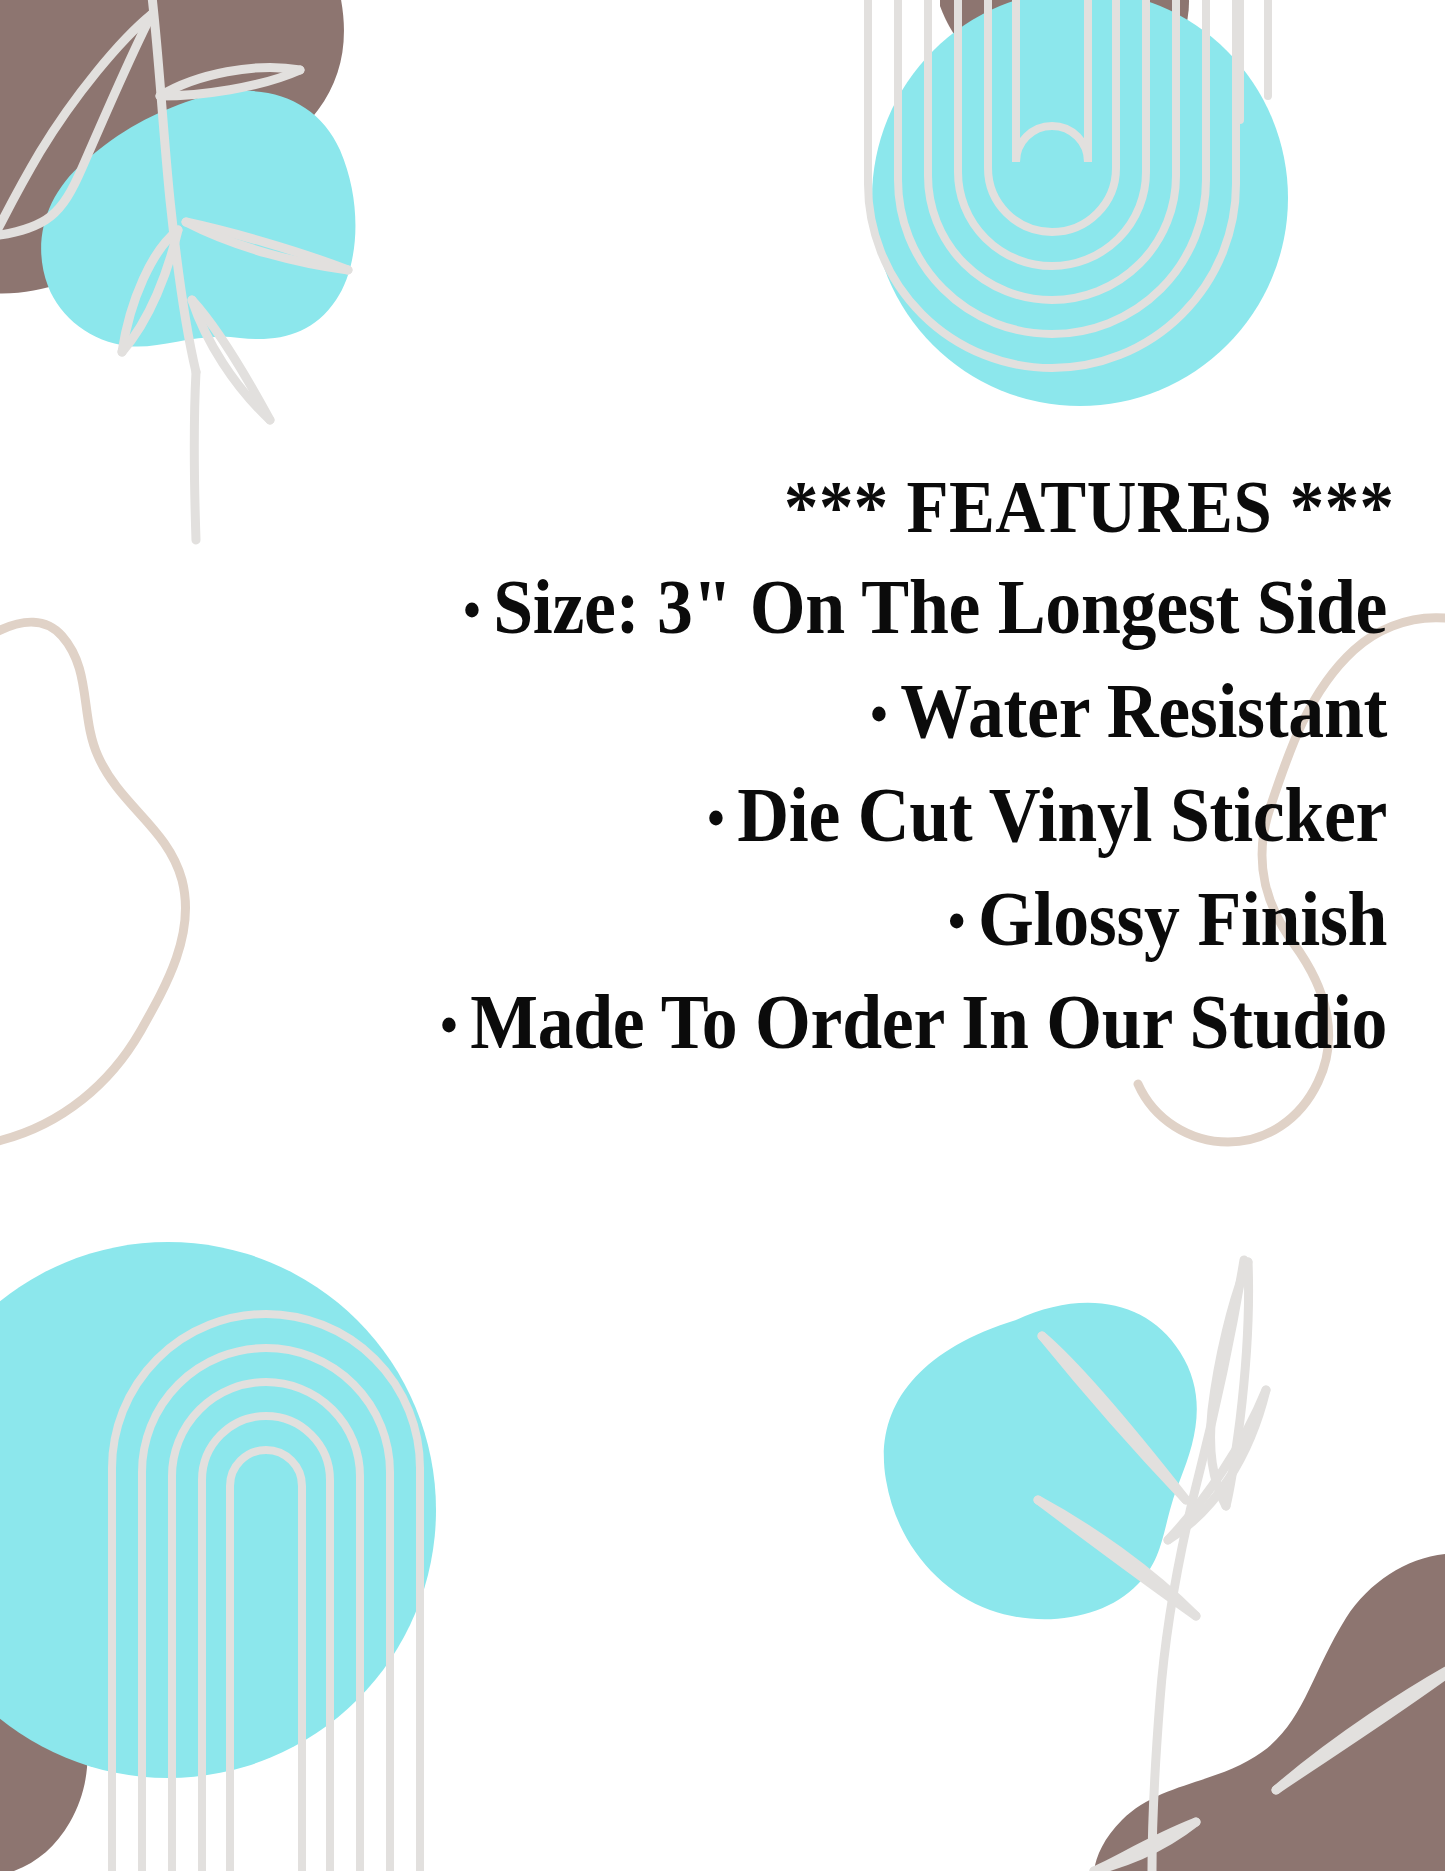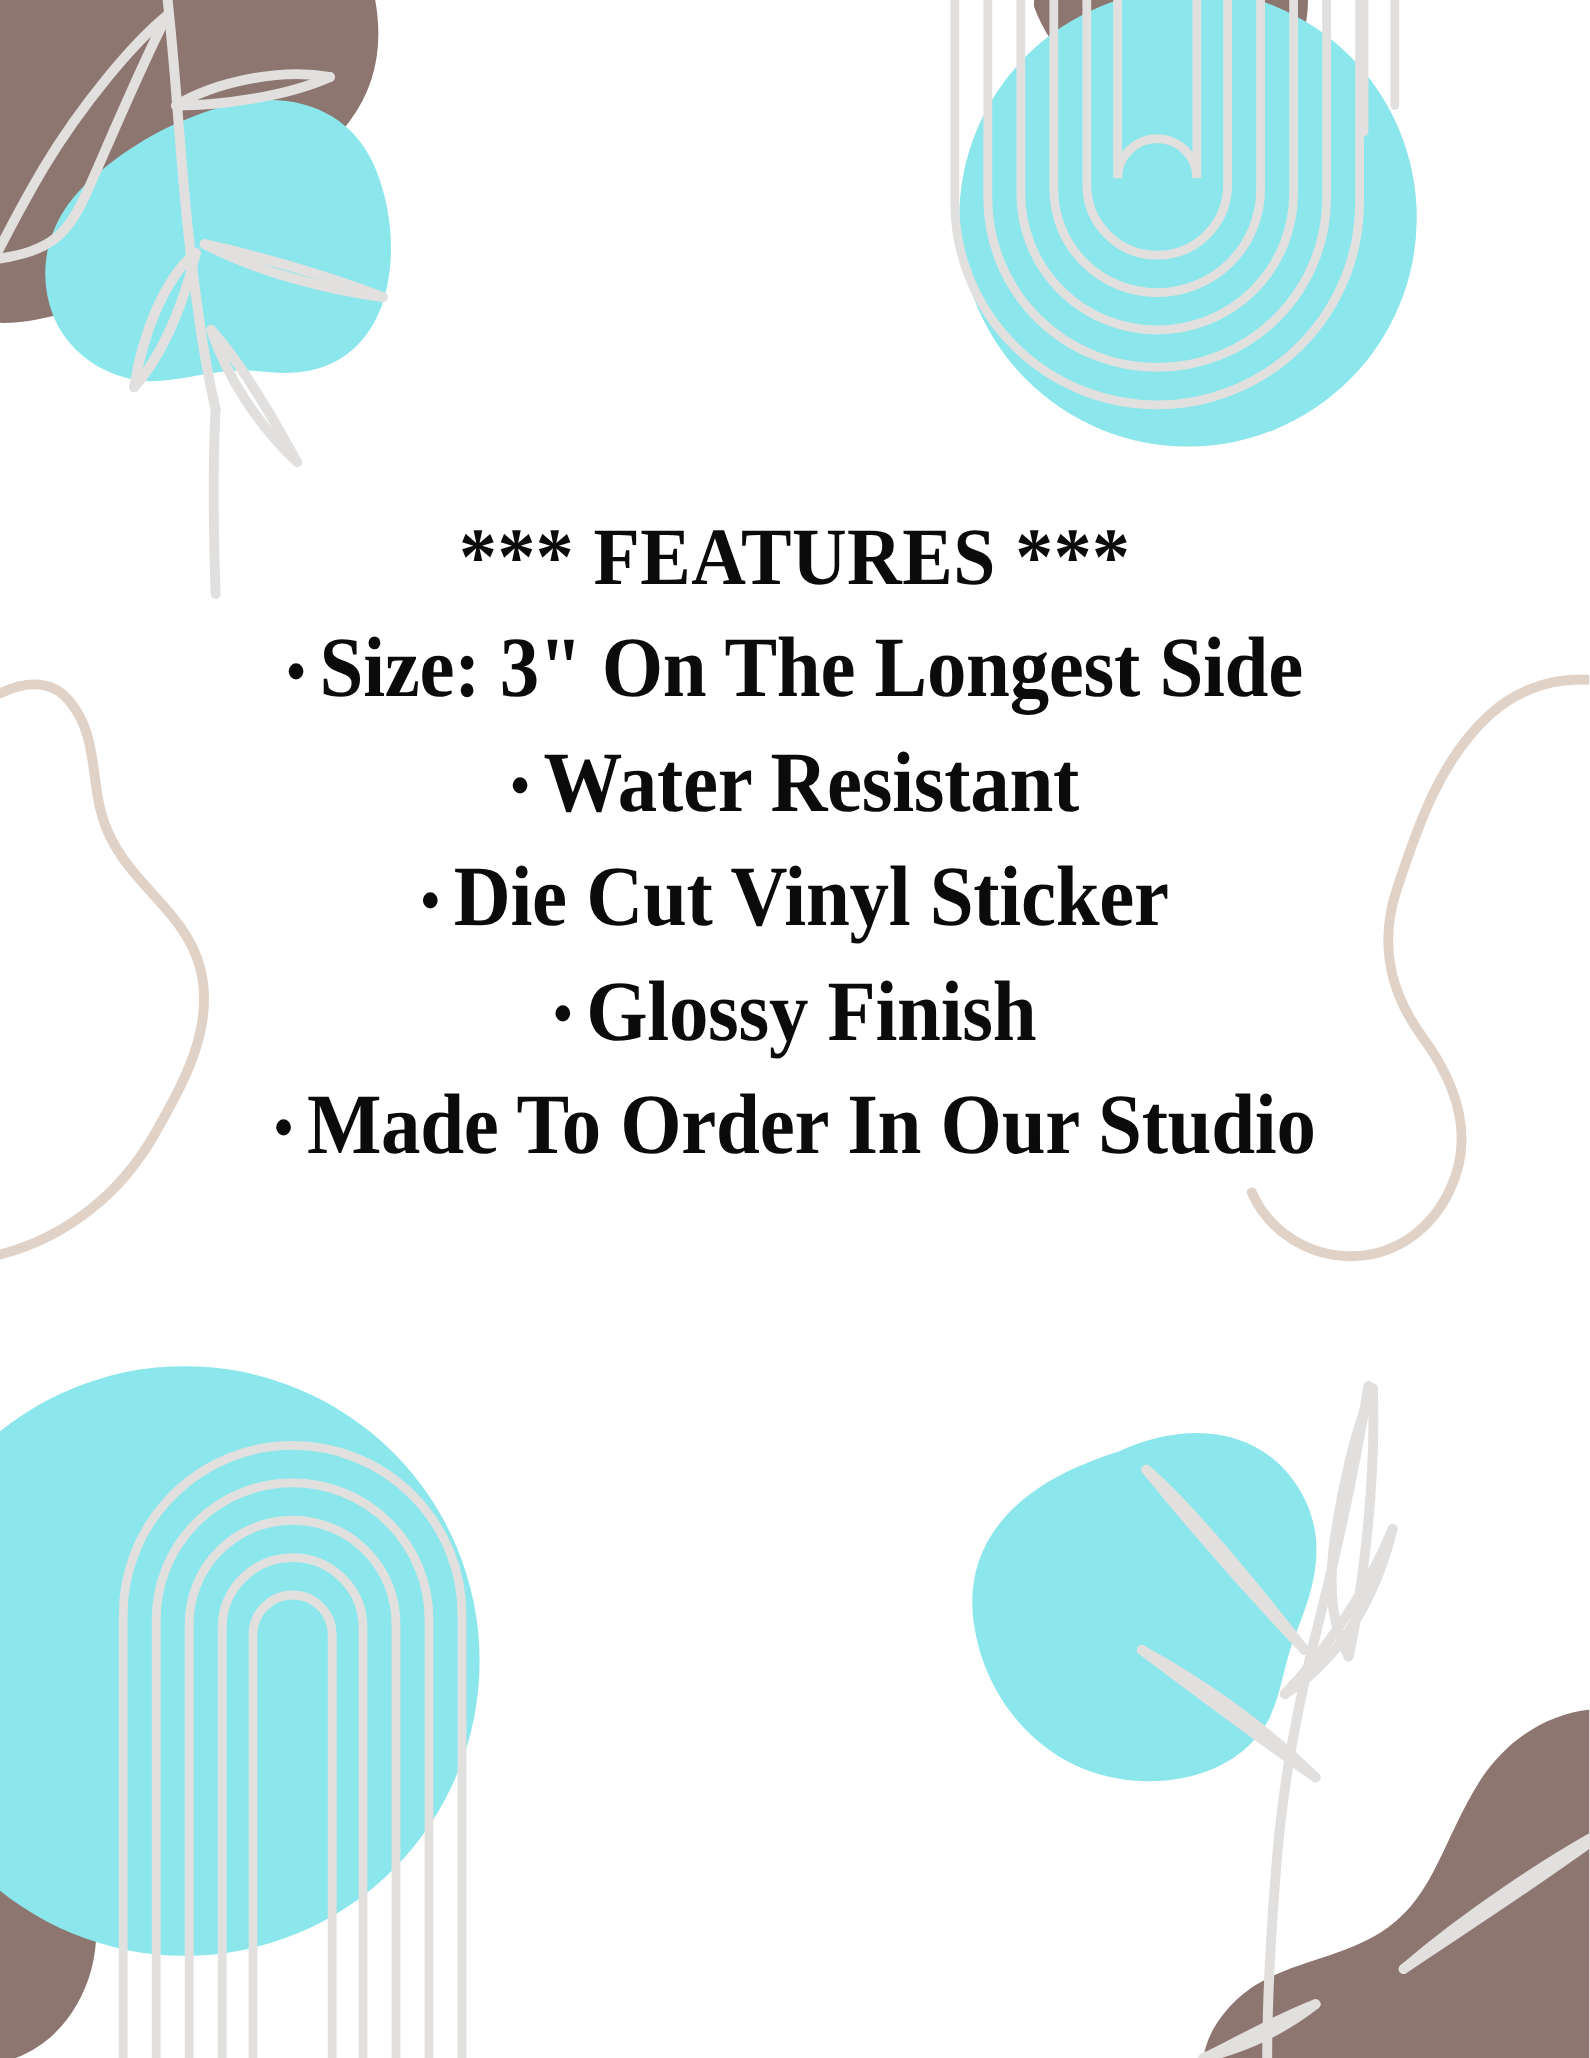--- a/index.html
+++ b/index.html
@@ -25,21 +25,21 @@
     height: 1871px;
     pointer-events: none;
   }
 
   
   .features-block {
     position: absolute;
     left: 0;
     top: 470px;
     width: 1445px;
-    text-align: center;
+    text-align: right;
     z-index: 5;
   }
 
   .features-title {
     font-family: "Liberation Serif", "DejaVu Serif", serif;
     font-weight: 700;
     font-size: 74px;
     line-height: 1.02;
     letter-spacing: 0.5px;
     color: #0b0b0b;

